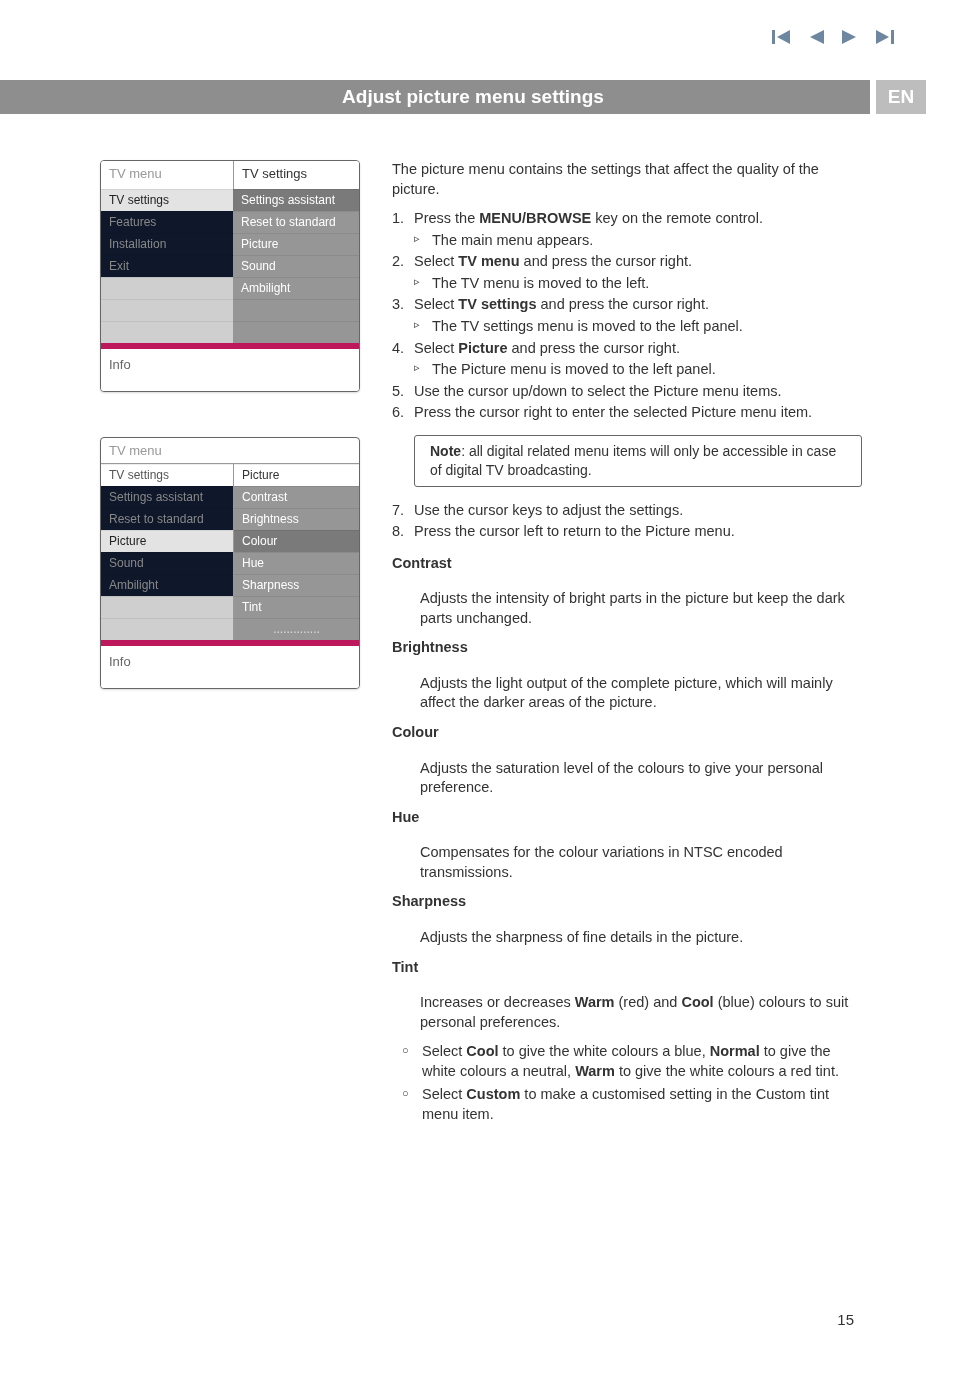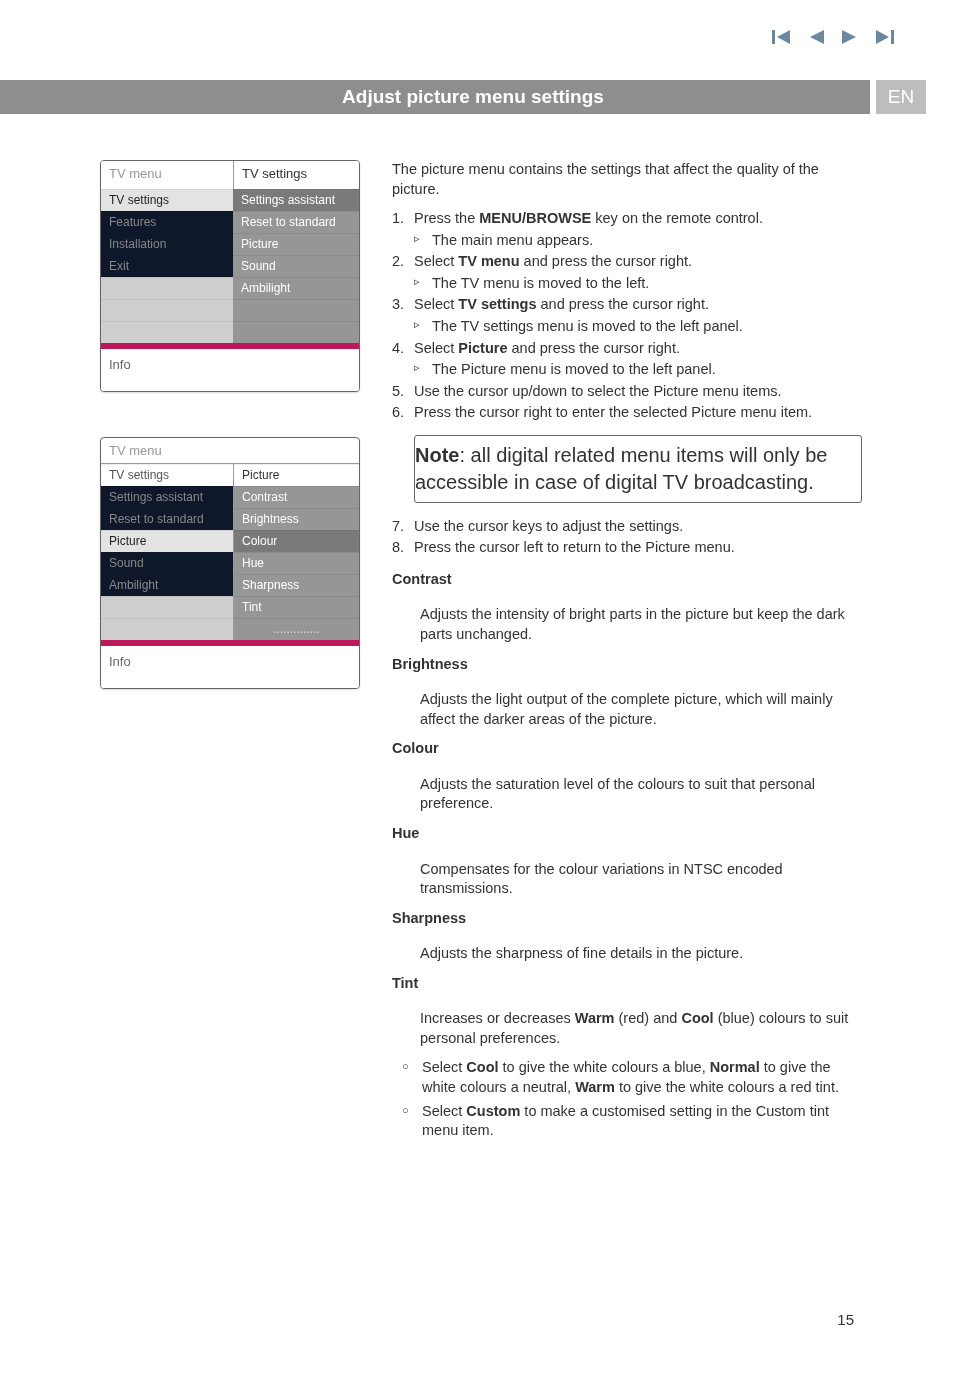--- a/index.html
+++ b/index.html
@@ -39,21 +39,21 @@
       padding-left: 76px;
     }
     .lang-badge {
       position: absolute;
       top: 80px;
       left: 876px;
       width: 50px;
       height: 34px;
       background: #bdbdbd;
       color: #fff;
-      font-weight: normal;
+      font-weight: bold;
       font-size: 19px;
       display: flex;
       align-items: center;
       justify-content: center;
     }
     .left-col {
       position: absolute;
       left: 100px;
       top: 160px;
       width: 260px;
@@ -124,23 +124,23 @@
     .steps { margin: 8px 0 12px 0; }
     .step-row { display: flex; margin-bottom: 2px; }
     .step-num { width: 22px; flex-shrink: 0; }
     .step-txt { flex: 1; }
     .sub-row { display: flex; padding-left: 22px; margin-bottom: 2px; }
     .sub-mark { width: 18px; flex-shrink: 0; font-size: 11px; }
     .sub-txt { flex: 1; }
     .note-box {
       border: 1px solid #666;
       border-radius: 3px;
-      padding: 6px 0;
+      padding: 6px 15px;
       margin: 10px 0 14px 22px;
-      font-size: 20px;
+      font-size: 14px;
     }
     .section { margin-top: 12px; }
     .sec-head { font-weight: bold; }
     .sec-body { padding-left: 28px; margin-top: 16px; margin-bottom: 10px; }
     .bullet-row { display: flex; padding-left: 10px; margin-bottom: 4px; }
     .bullet-mark { width: 20px; flex-shrink: 0; font-size: 11px; line-height: 1.6; }
     .pagenum { position: absolute; bottom: 50px; right: 100px; font-size: 15px; text-align: center; }
   </style>
 </head>
 <body>
@@ -302,21 +302,21 @@
   </div>
 
   <div class="section">
     <div class="sec-head">Contrast</div>
     <div class="sec-body">Adjusts the intensity of bright parts in the picture but keep the dark parts unchanged.</div>
 
     <div class="sec-head">Brightness</div>
     <div class="sec-body">Adjusts the light output of the complete picture, which will mainly affect the darker areas of the picture.</div>
 
     <div class="sec-head">Colour</div>
-    <div class="sec-body">Adjusts the saturation level of the colours to suit that personal preference.</div>
+    <div class="sec-body">Adjusts the saturation level of the colours to give your personal preference.</div>
 
     <div class="sec-head">Hue</div>
     <div class="sec-body">Compensates for the colour variations in NTSC encoded transmissions.</div>
 
     <div class="sec-head">Sharpness</div>
     <div class="sec-body">Adjusts the sharpness of fine details in the picture.</div>
 
     <div class="sec-head">Tint</div>
     <div class="sec-body">
       <span>Increases or decreases </span><b>Warm</b><span> (red) and </span><b>Cool</b><span> (blue) colours to suit personal preferences.</span>

